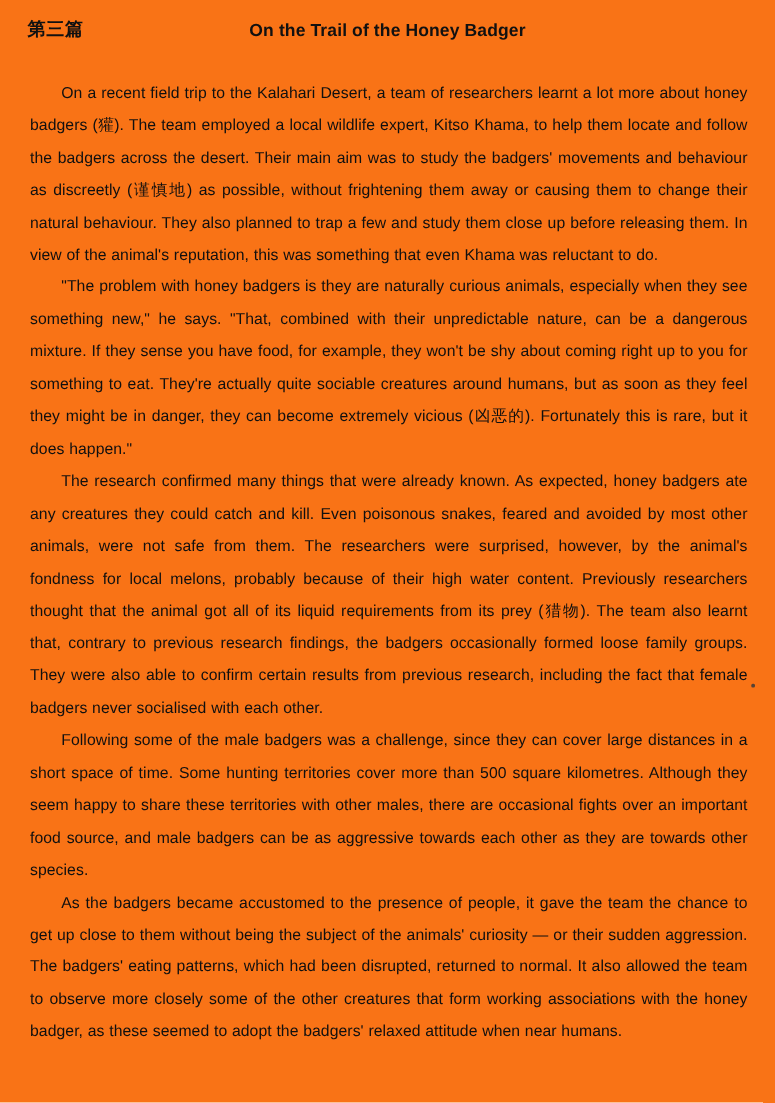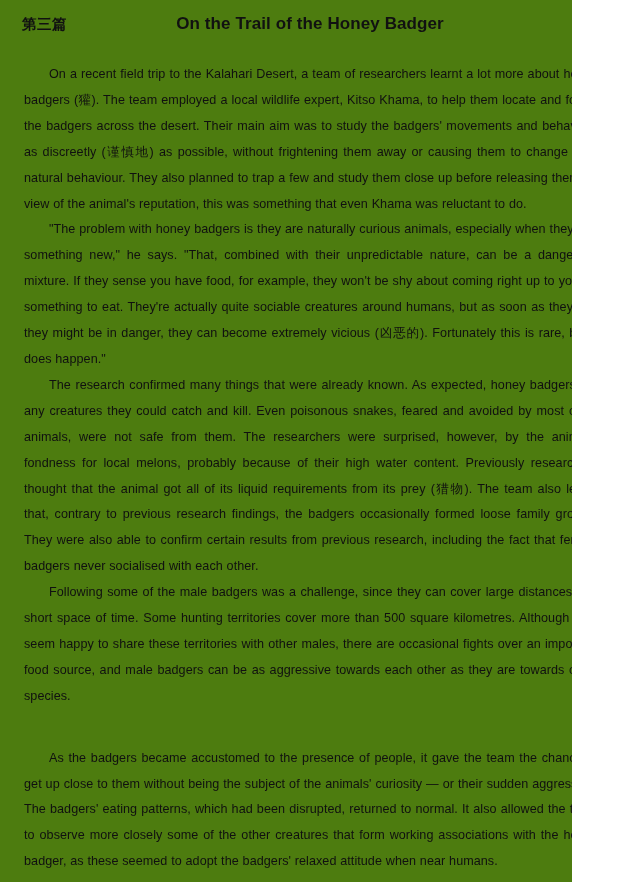--- a/index.html
+++ b/index.html
@@ -6,23 +6,23 @@
     margin: 0;
     padding: 0;
     background: #ffffff;
   }
   body {
     font-family: "Liberation Sans", sans-serif;
     color: #0d0d0d;
   }
   #page {
     position: relative;
-    width: 572px;
+    width: 620px;
     height: 882px;
-    background: #4d7c0f;
+    background: #f97316;
     overflow: hidden;
   }
 
   
   .header {
     position: absolute;
     left: 0;
     top: 14px;
     width: 620px;
     height: 26px;
@@ -37,21 +37,21 @@
     line-height: 20px;
     color: #111;
     white-space: nowrap;
   }
   .header-title {
     position: absolute;
     left: 0;
     top: 0;
     width: 620px;
     text-align: center;
-    font-size: 17px;
+    font-size: 14px;
     font-weight: bold;
     line-height: 20px;
     letter-spacing: 0.1px;
     color: #111;
     white-space: nowrap;
   }
 
   
   .article {
     position: absolute;
@@ -64,21 +64,21 @@
     text-indent: 25px;
     text-align: justify;
     text-justify: inter-word;
     font-size: 12.6px;
     line-height: 25.9px;
     letter-spacing: 0.06px;
     word-spacing: 0.2px;
     color: #101010;
     hyphens: none;
   }
-  .para:last-child { margin-bottom: 0; margin-top: 36px; }
+  .para:last-child { margin-bottom: 0; }
 
   
   .speck {
     position: absolute;
     width: 3px;
     height: 3px;
     background: #3a3a3a;
     border-radius: 40%;
     opacity: 0.85;
   }

